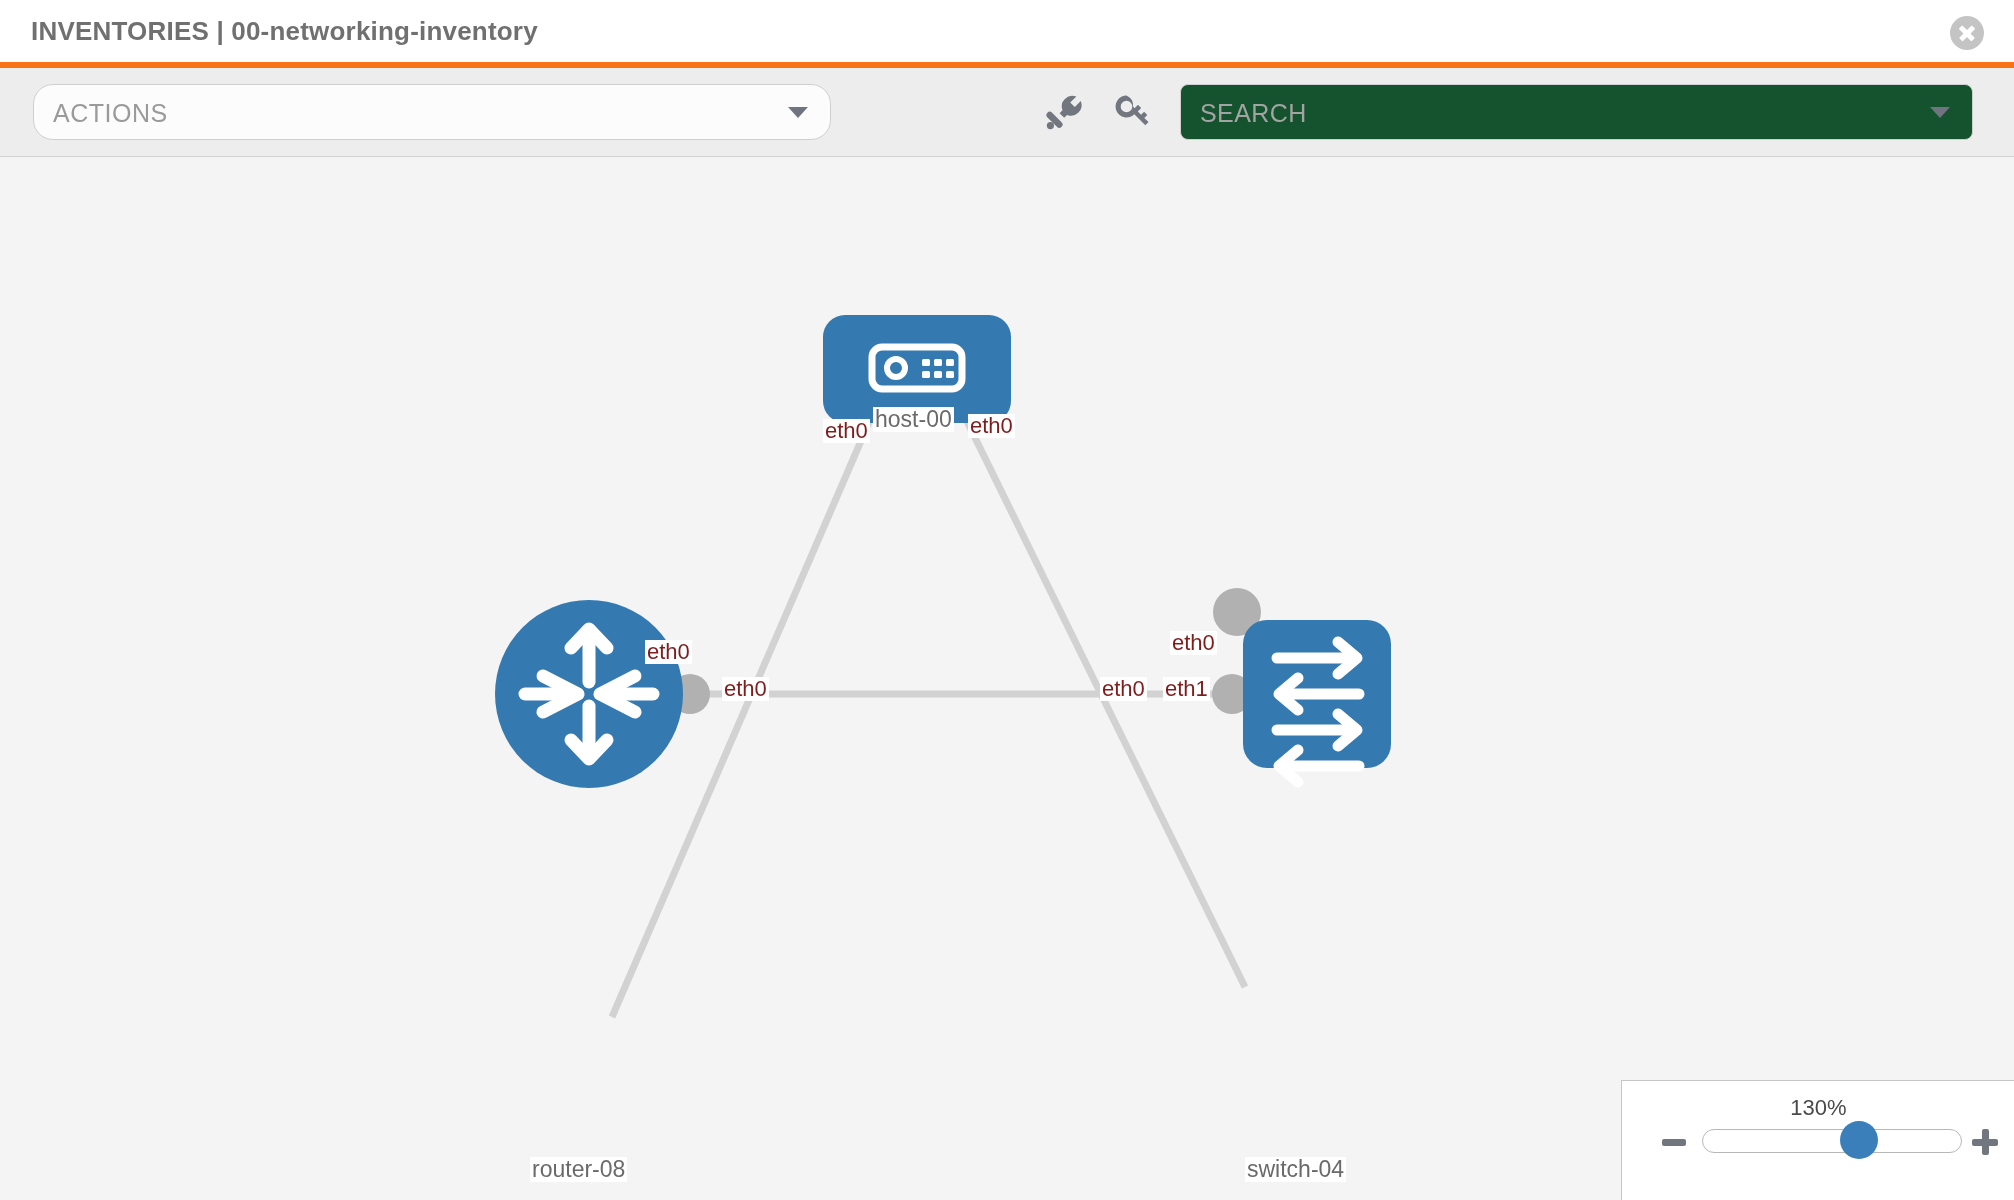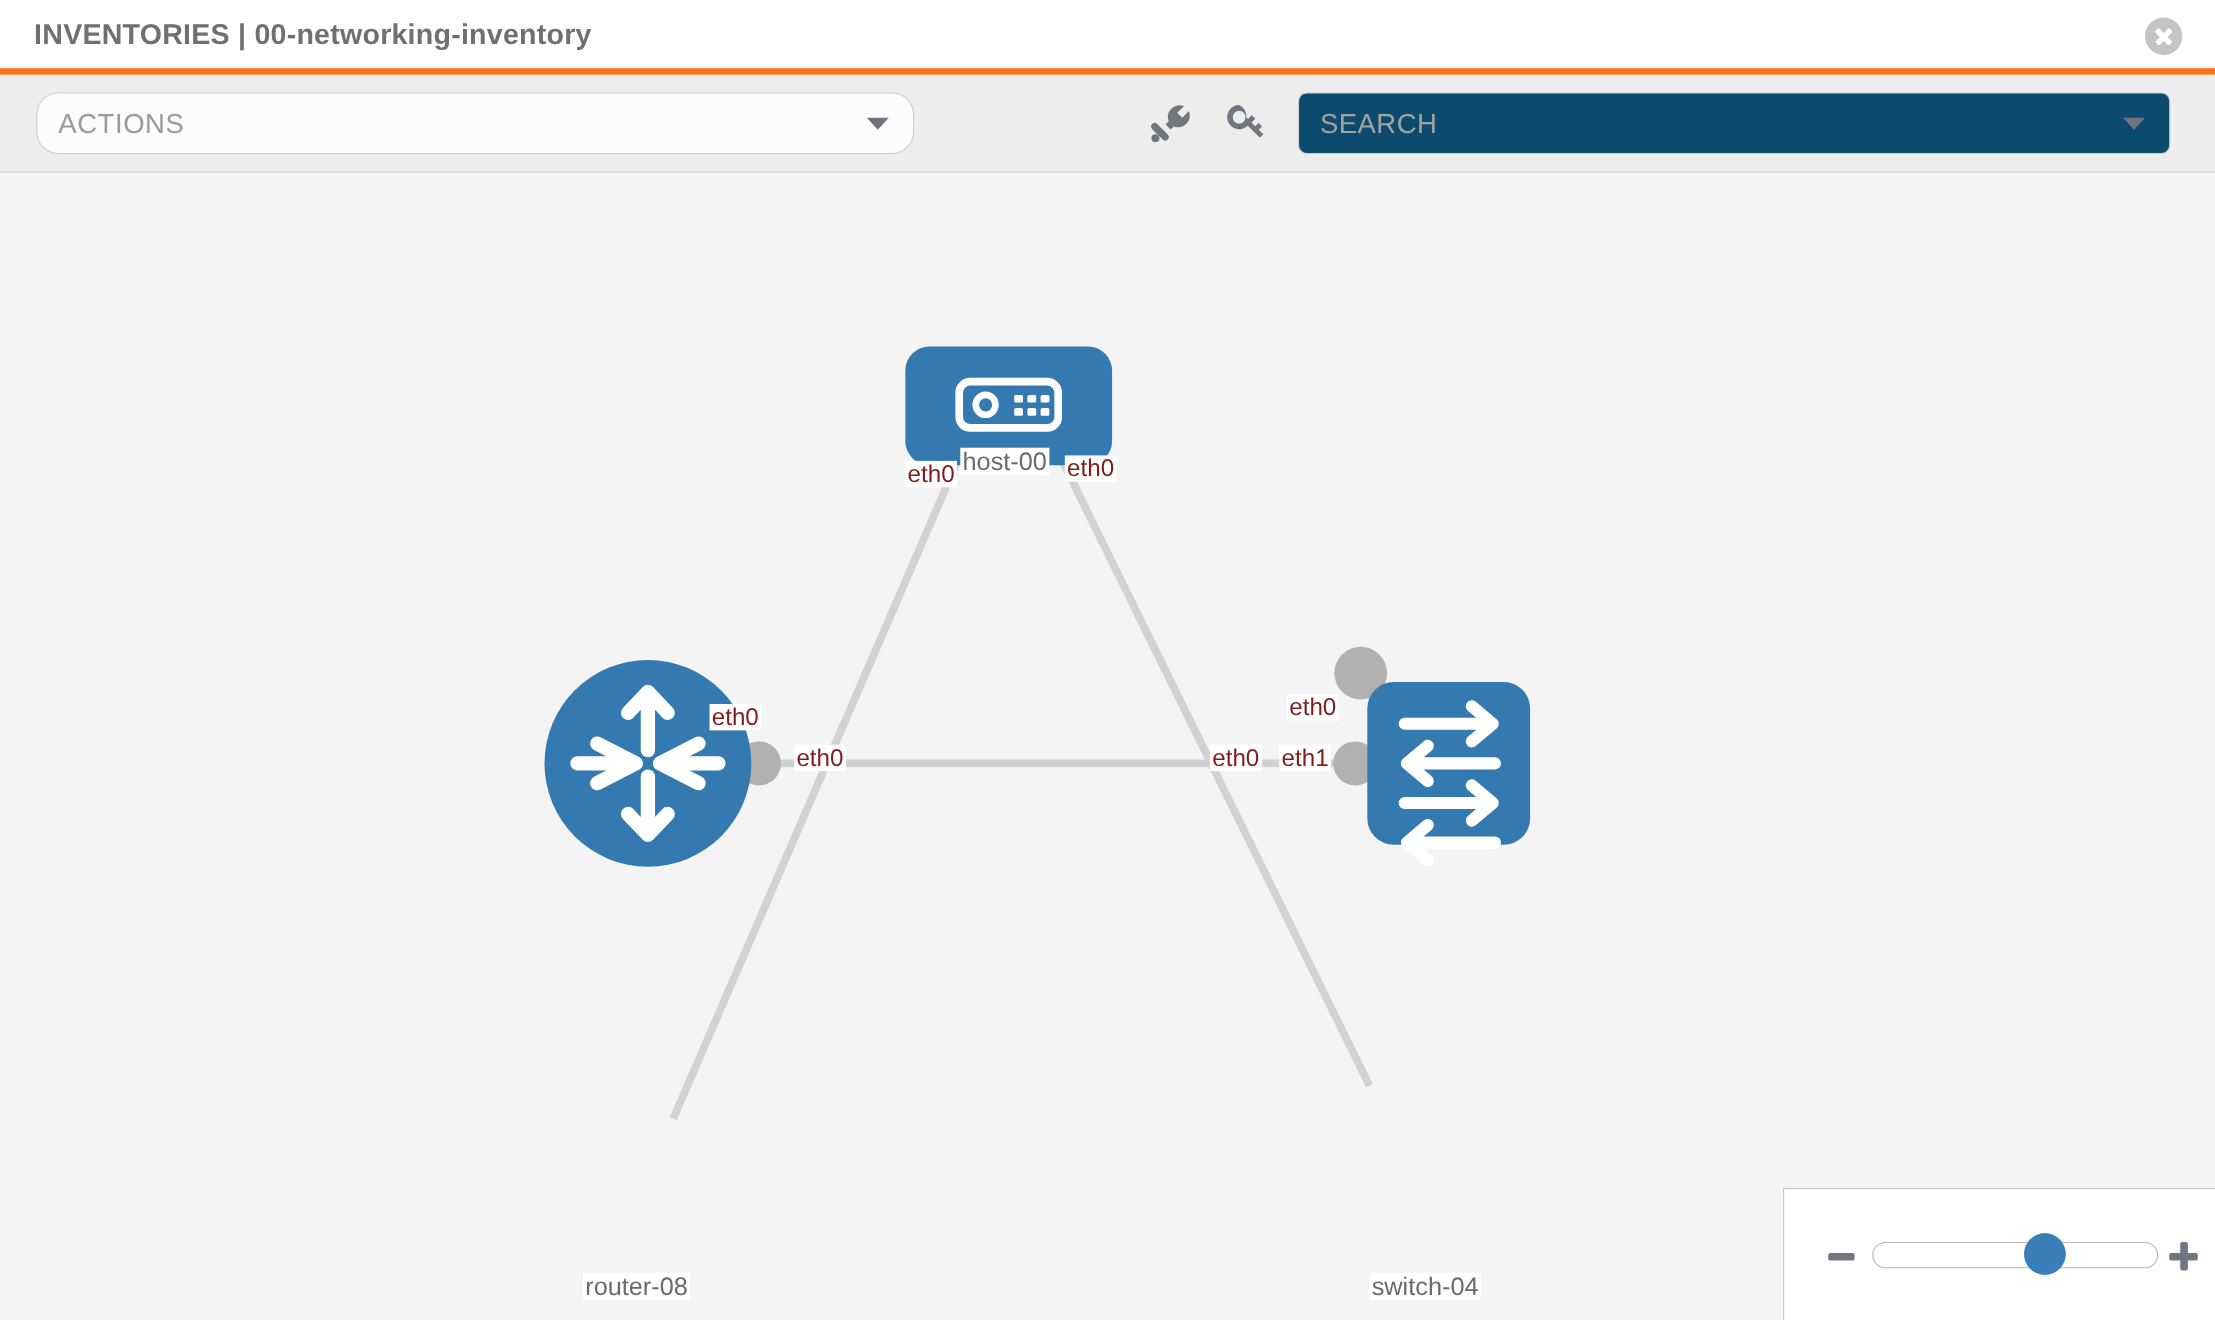--- a/index.html
+++ b/index.html
@@ -108,21 +108,21 @@
   }
   .tool-icon.wrench { left: 1040px; }
   .tool-icon.key    { left: 1108px; }
 
   .search-box {
     position: absolute;
     left: 1180px;
     top: 16px;
     width: 793px;
     height: 56px;
-    background: #0c4a6e;
+    background: #14532d;
     border: 1px solid #cfcfcf;
     border-radius: 8px;
     box-sizing: border-box;
     cursor: text;
   }
   .search-box .label {
     position: absolute;
     left: 19px;
     top: 14px;
     font-size: 25px;
@@ -345,20 +345,21 @@
   <div class="plabel" style="left:823px; top:262px;">eth0</div>
   <div class="plabel" style="left:968px; top:257px;">eth0</div>
   <div class="plabel" style="left:645px; top:483px;">eth0</div>
   <div class="plabel" style="left:1170px; top:474px;">eth0</div>
   <div class="plabel" style="left:722px; top:520px;">eth0</div>
   <div class="plabel" style="left:1100px; top:520px;">eth0</div>
   <div class="plabel" style="left:1115px; top:520px;margin-left:48px;">eth1</div>
 </div>
 
 <div class="zoom-panel">
+  <div class="zoom-value">130%</div>
   <div class="zoom-minus"></div>
   <div class="zoom-track"></div>
   <div class="zoom-thumb" id="zoom-thumb" style="left: 217.64px;"></div>
   <div class="zoom-plus">
     <div class="h"></div>
     <div class="v"></div>
   </div>
 </div>
 
 </body></html>

